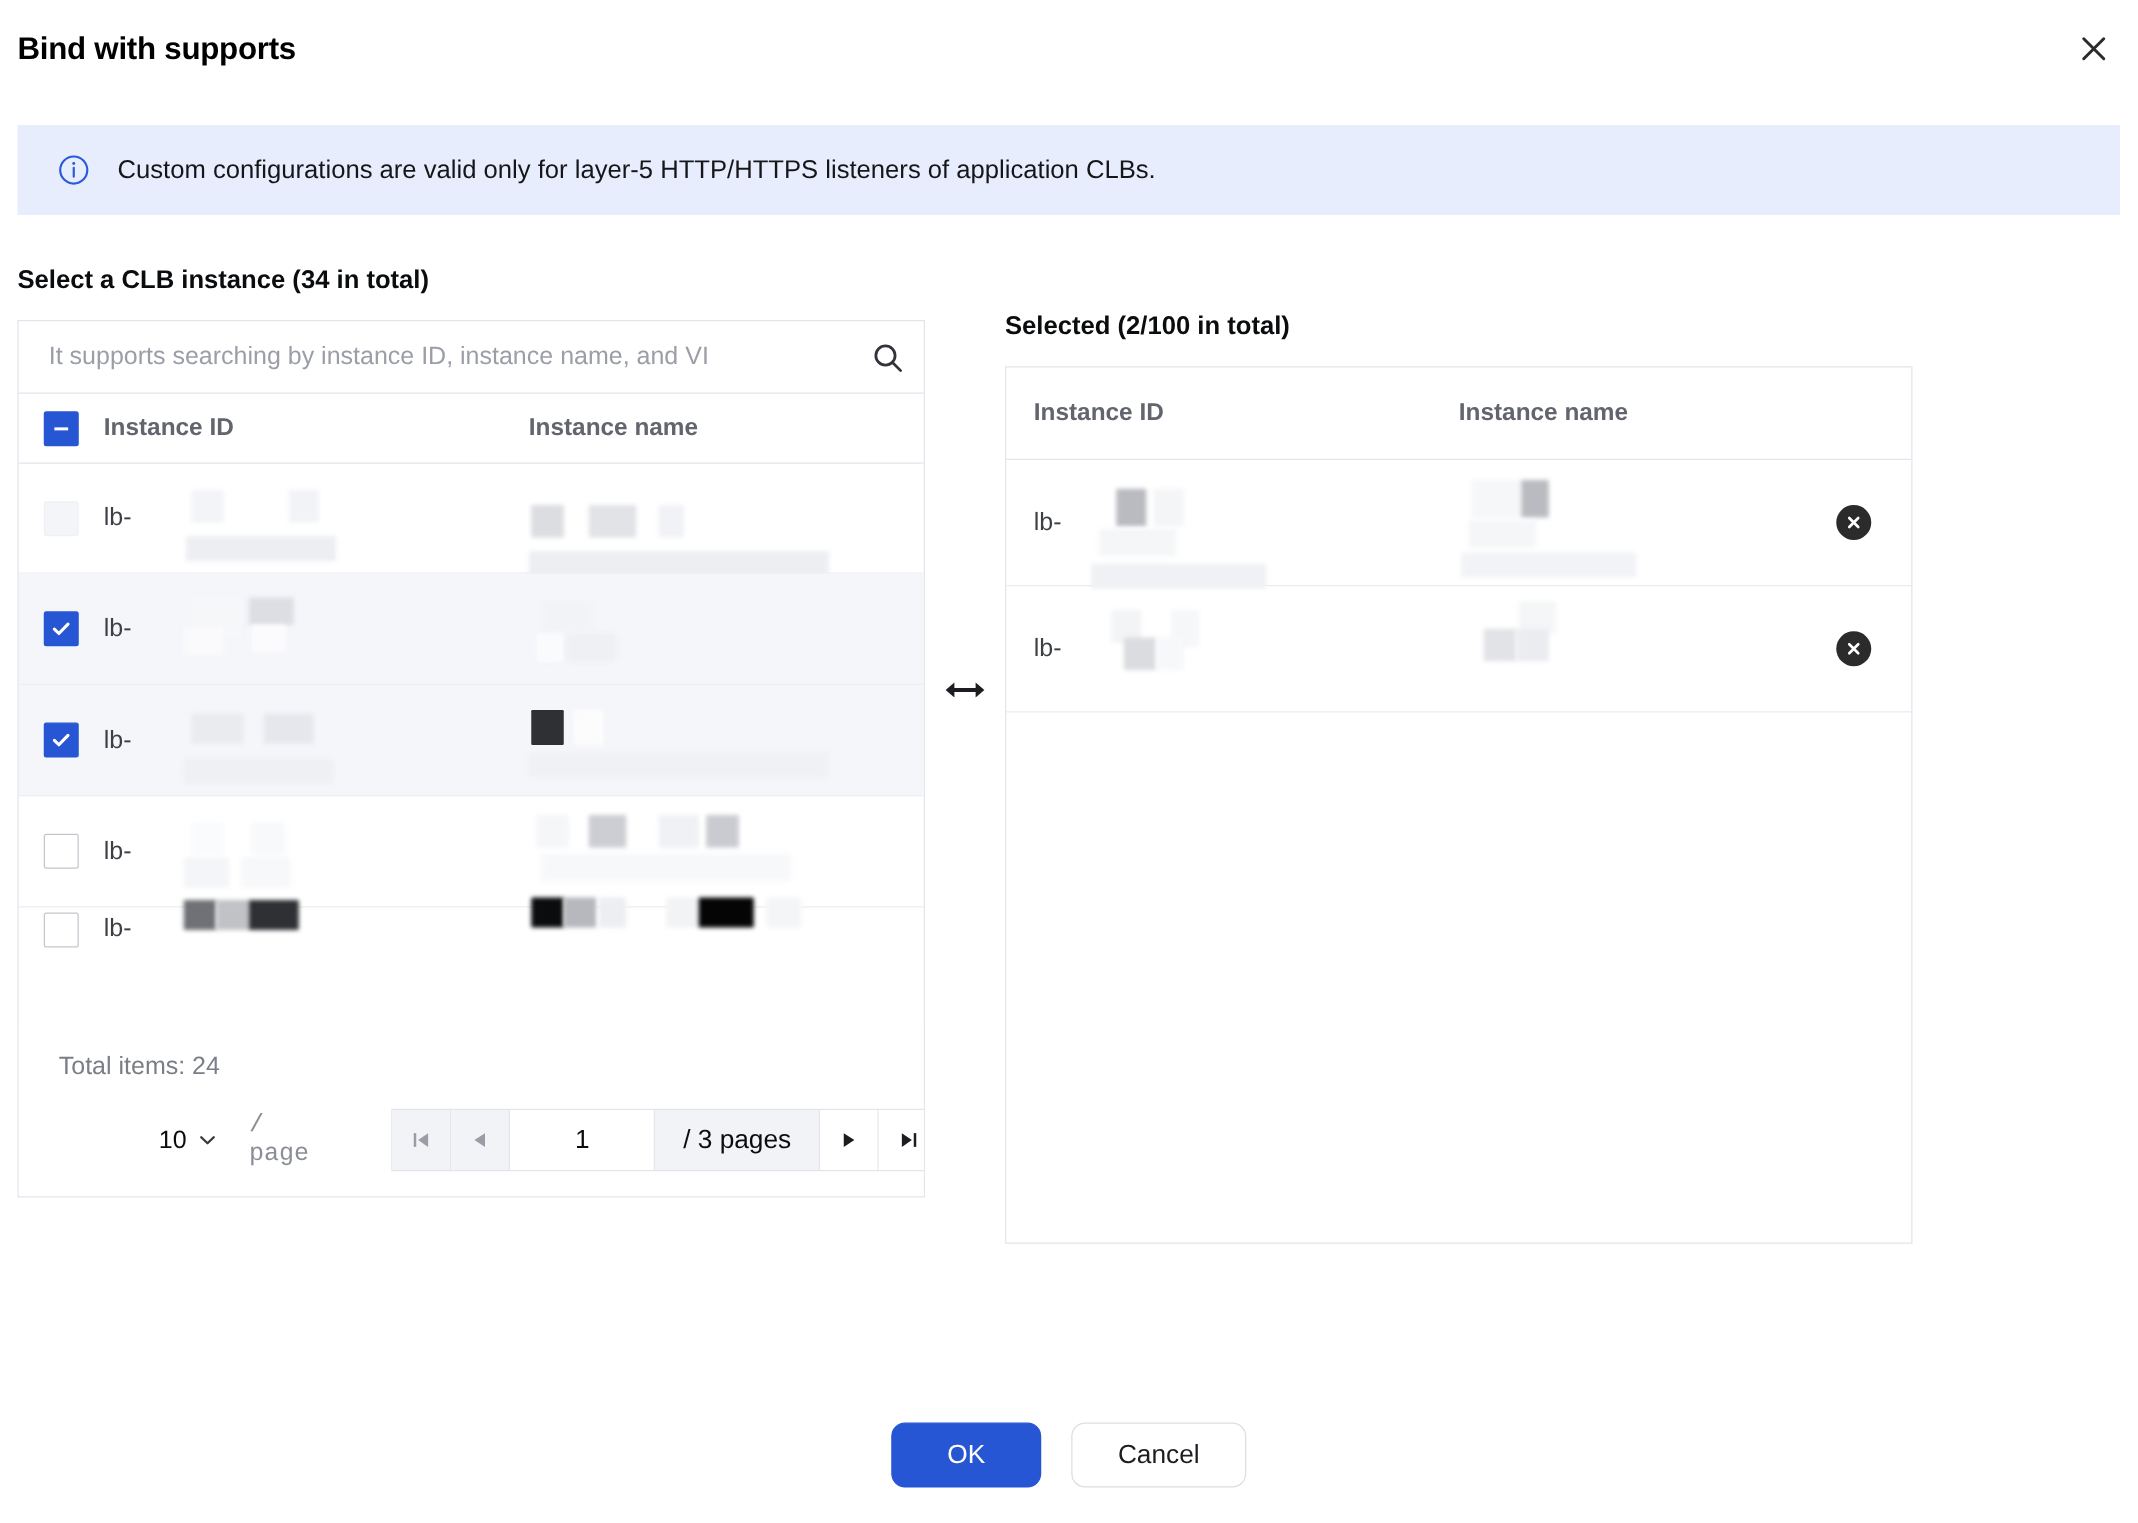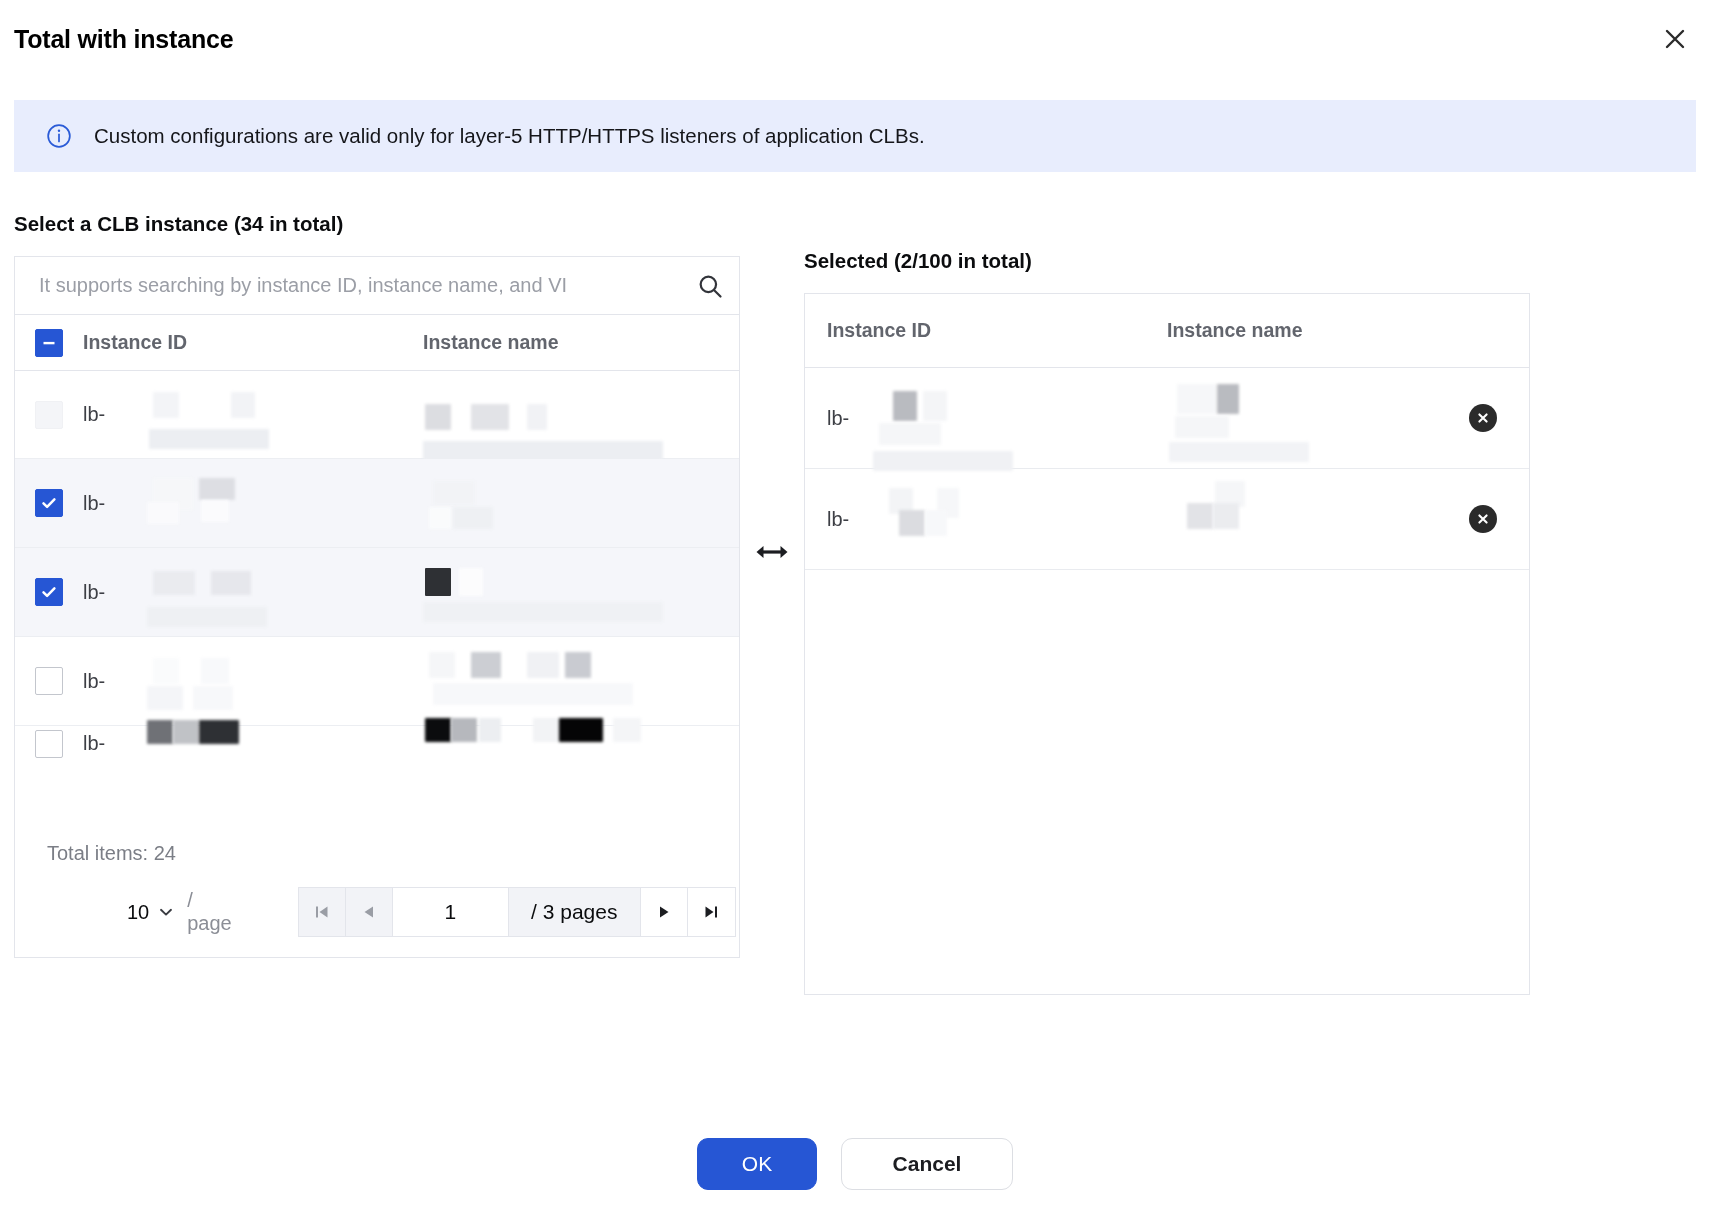--- a/index.html
+++ b/index.html
@@ -186,21 +186,22 @@
     padding-left: 92px;
   }
   .page-size {
     display: flex; align-items: center;
     font-size: 20px; color: #0b0c0e;
     cursor: pointer;
   }
   .page-size .chev { margin-left: 8px; color: #3a3c42; display:flex; }
   .per-page-label {
     font-size: 20px; color: #8b8e96;
-    margin-left: 12px;
+    margin-left: 24px;
+    font-family: Liberation Mono, monospace;
   }
   .pager-group {
     display: flex;
     margin-left: 66px;
     border: 1px solid #e3e5eb;
   }
   .pg-btn {
     width: 47px; height: 48px;
     background: #f2f3f7;
     display: flex; align-items: center; justify-content: center;
@@ -281,29 +282,29 @@
   .btn {
     height: 52px;
     min-width: 120px;
     font-size: 21px;
     font-family: "Liberation Sans", sans-serif;
     display: flex; align-items: center; justify-content: center;
     cursor: pointer;
     border-radius: 11px;
   }
   .btn-primary { background: #2656d4; color: #fff; border: 1px solid #2656d4; width: 120px; }
-  .btn-default { background: #fff; color: #1c1d21; border: 1px solid #dcdee3; width: 172px; font-weight: bold; }
+  .btn-default { background: #fff; color: #1c1d21; border: 1px solid #dcdee3; width: 140px; }
 </style>
 </head>
 <body>
 
 <div class="dialog">
 
   <div class="dlg-header">
-    <div class="dlg-title">Total with instance</div>
+    <div class="dlg-title">Bind with supports</div>
     <div class="close-btn">
       <svg width="26" height="26" viewBox="0 0 26 26" fill="none" stroke="currentColor" stroke-width="2.4" stroke-linecap="round">
         <path d="M5 5 L21 21 M21 5 L5 21"></path>
       </svg>
     </div>
   </div>
 
   <div class="info-banner">
     <div class="info-icon">
       <svg width="26" height="26" viewBox="0 0 24 24" fill="none" stroke="currentColor" stroke-width="1.6">

